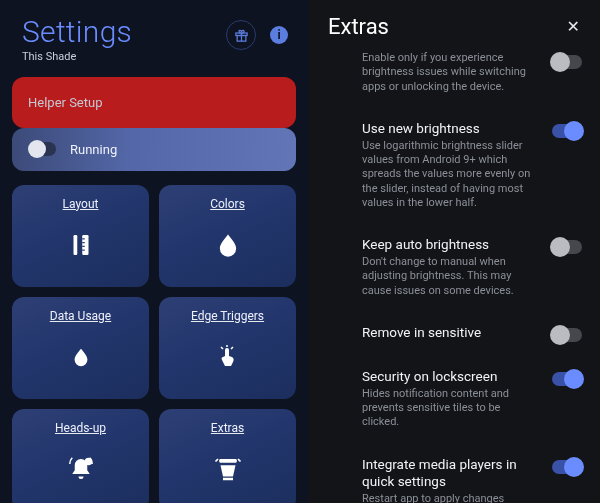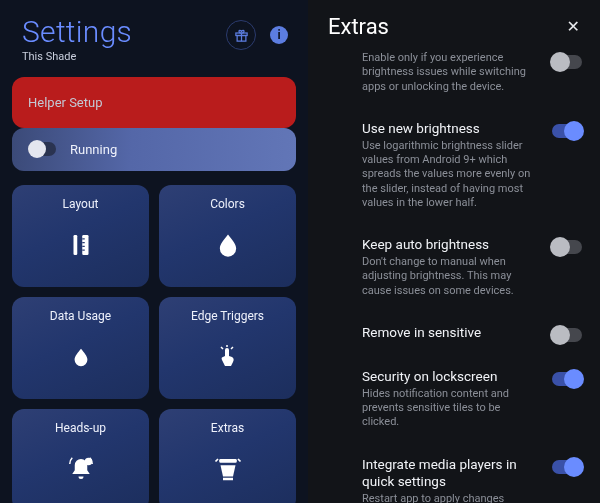--- a/index.html
+++ b/index.html
@@ -60,20 +60,21 @@
 
   .grid {
     display:grid; grid-template-columns: 1fr 1fr; gap:10px;
   }
   .tile {
     height: 102px; border-radius: 12px;
     background: linear-gradient(155deg, #2e3f74 0%, #22366d 45%, #1c2e5d 100%);
     display:flex; flex-direction:column; align-items:center; justify-content:flex-start;
     padding-top: 12px; gap: 12px;
     cursor:pointer;
+    text-decoration:underline;
   }
   .tile-label { font-size: 12px; color:#eef1fb; }
   .tile-icon { color:#fff; display:flex; align-items:center; justify-content:center; height:44px; }
 
   
   .rhdr {
     display:flex; align-items:center; justify-content:space-between;
     padding: 14px 20px 12px 20px;
   }
   .rtitle { font-size: 22px; font-weight: 400; color:#fff; }

